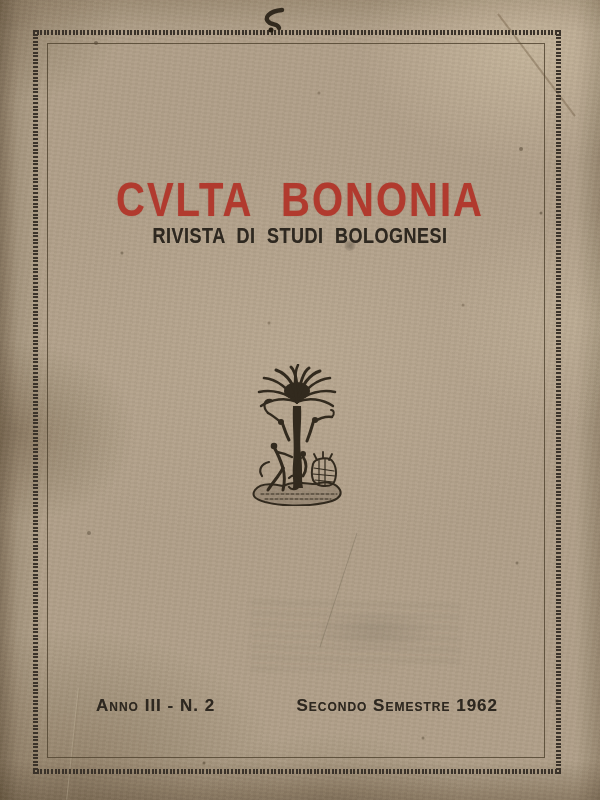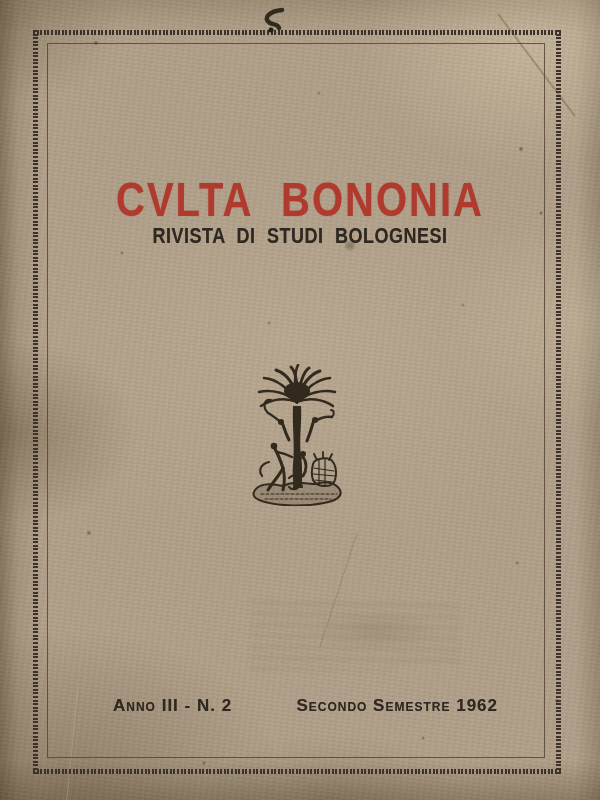--- a/index.html
+++ b/index.html
@@ -47,21 +47,21 @@
   .subtitle{
     position:absolute;top:210px;left:0;width:100%;text-align:center;
     font-size:18px;font-weight:bold;line-height:1;
     letter-spacing:.5px;word-spacing:6px;
     color:#2e2820;text-shadow:0 0 .5px rgba(46,40,32,.5);
     transform:scaleY(1.18);transform-origin:50% 0;white-space:nowrap;
   }
   .emblem{position:absolute;left:243px;top:364px;width:110px;height:142px;}
   .emblem path,.emblem circle,.emblem ellipse{vector-effect:none;}
   .footer{
-    position:absolute;top:696px;left:55px;right:55px;
+    position:absolute;top:696px;left:38px;right:55px;
     display:flex;justify-content:space-between;
     padding:0 47px 0 58px;box-sizing:border-box;
     font-size:17px;font-weight:bold;font-variant:small-caps;
     letter-spacing:1px;color:#2e2820;line-height:1.2;
     text-shadow:0 0 .5px rgba(46,40,32,.45);
   }
   
   .smudge-top{position:absolute;left:252px;top:6px;width:34px;height:30px;}
   .stain-subtitle{position:absolute;left:344px;top:240px;width:12px;height:11px;border-radius:50%;
     background:radial-gradient(circle, rgba(70,62,50,.45), rgba(70,62,50,.15) 60%, transparent 75%);filter:blur(.4px);}

